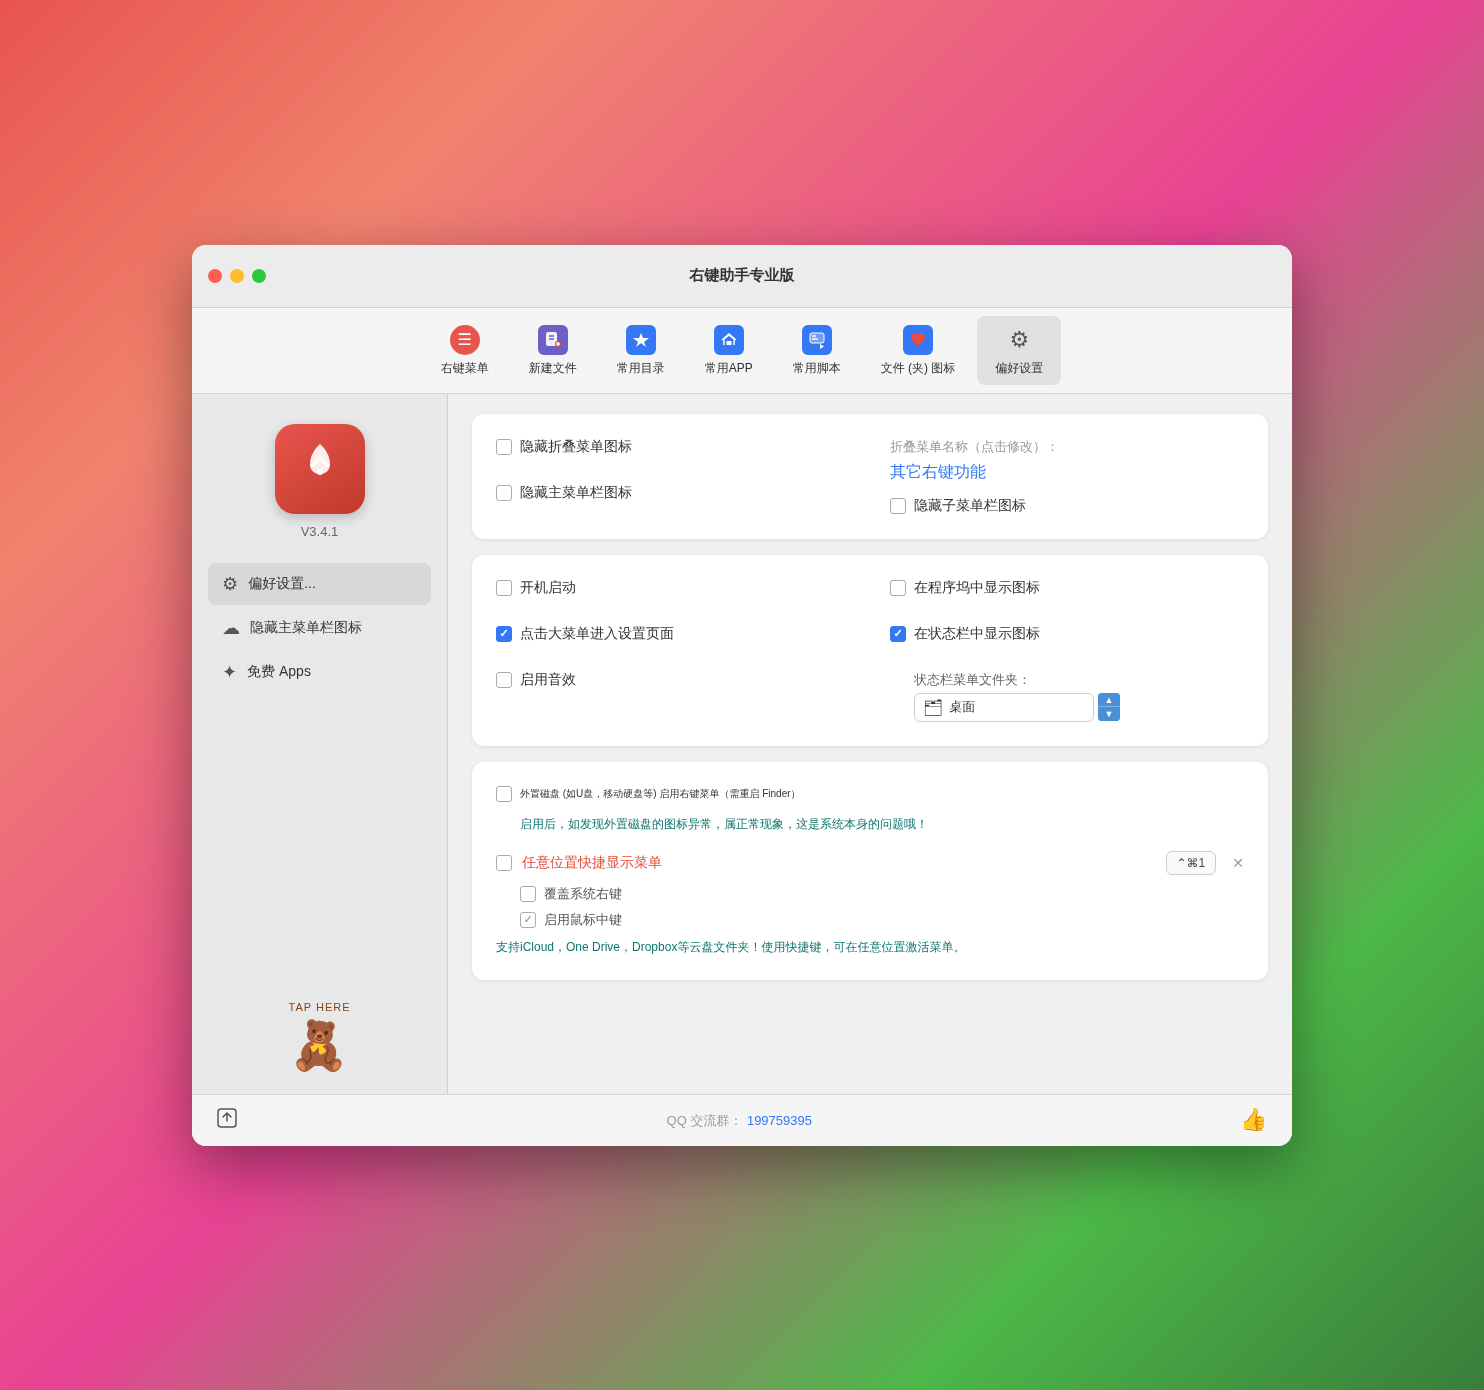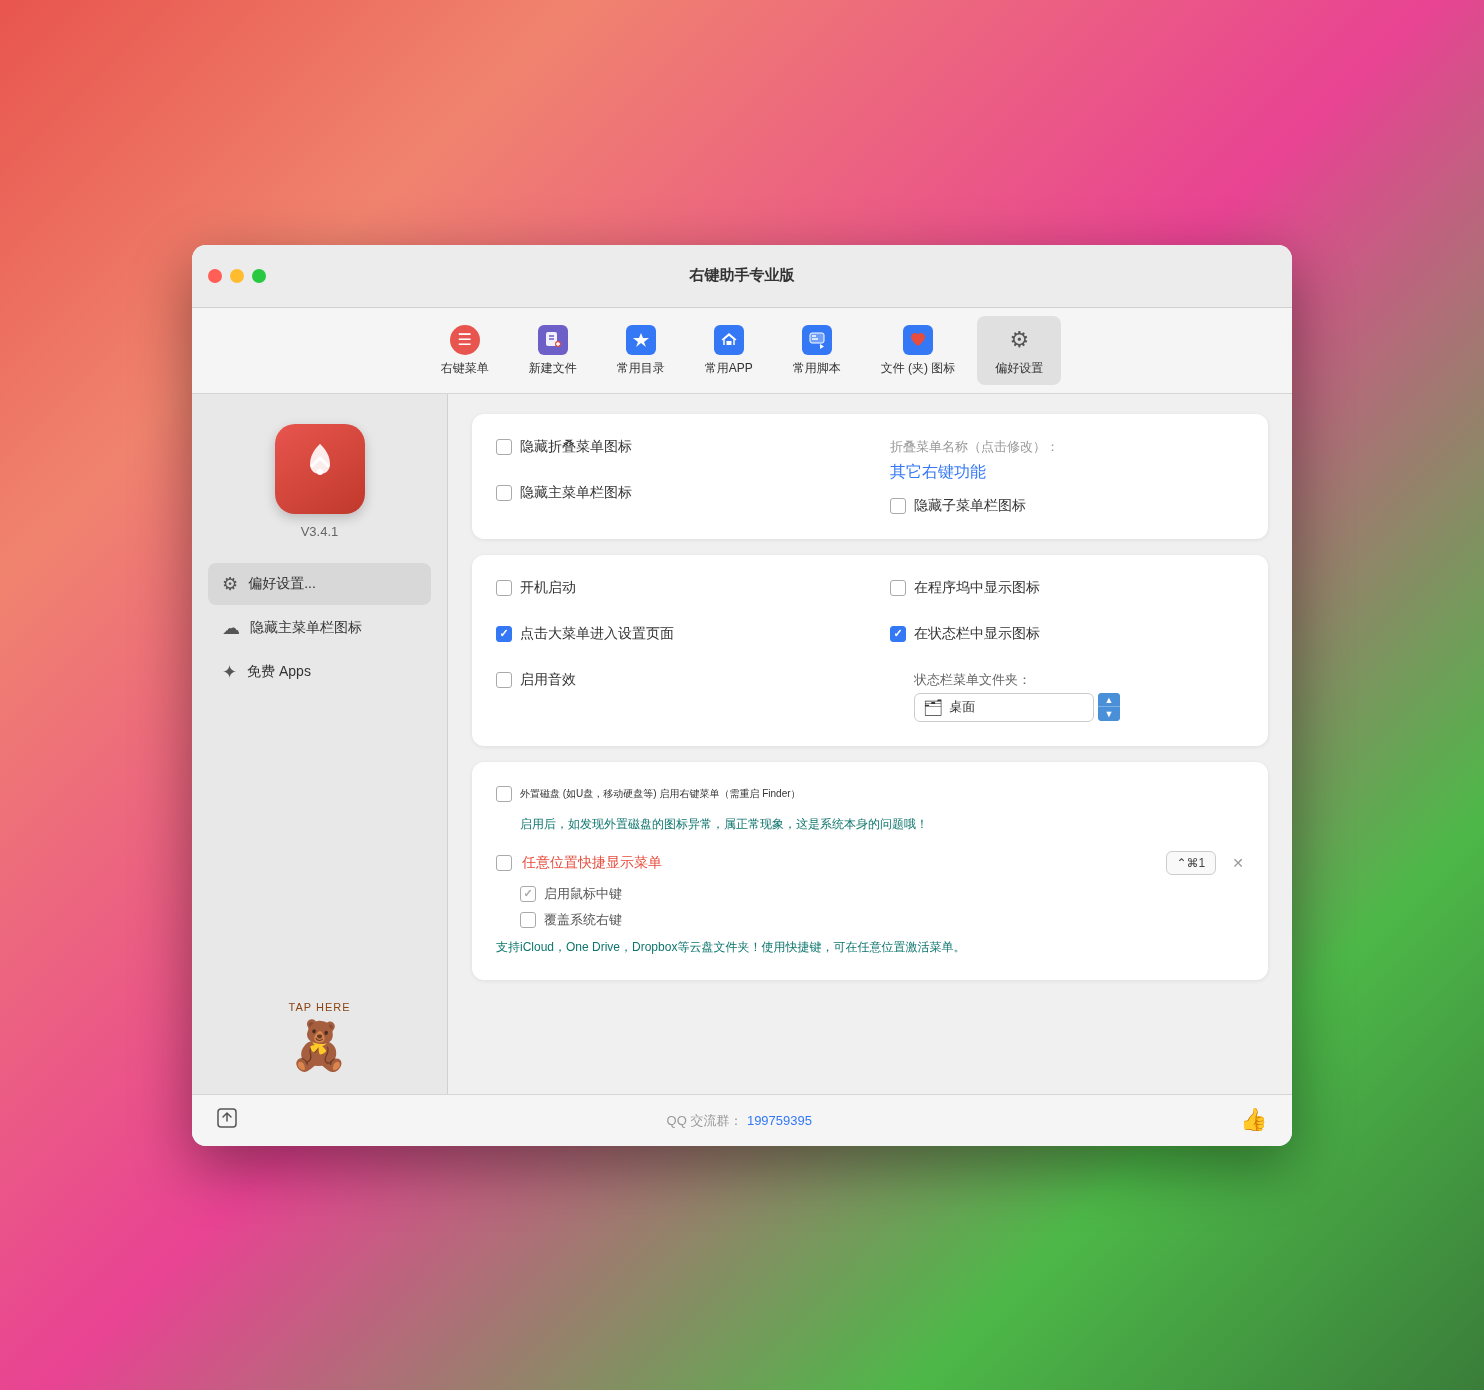--- a/index.html
+++ b/index.html
@@ -612,26 +612,26 @@
           <div class="checkbox"></div>
           <span class="shortcut-label">任意位置快捷显示菜单</span>
           <div style="flex:1"></div>
           <div class="shortcut-badge">
             <span>⌃⌘1</span>
           </div>
           <span class="shortcut-close">✕</span>
         </div>
 
         <div class="sub-option">
+          <div class="checkbox"></div>
+          <span class="sub-option-label">覆盖系统右键</span>
+        </div>
+        <div class="sub-option">
           <div class="checkbox partial-checked"></div>
           <span class="sub-option-label">启用鼠标中键</span>
-        </div>
-        <div class="sub-option">
-          <div class="checkbox"></div>
-          <span class="sub-option-label">覆盖系统右键</span>
         </div>
 
         <div class="hint-text" style="margin-left:0;margin-top:10px">支持iCloud，One Drive，Dropbox等云盘文件夹！使用快捷键，可在任意位置激活菜单。</div>
       </div>
 
     </div>
   </div>
 
   <div class="bottom-bar">
     <span class="bottom-bar-left">

